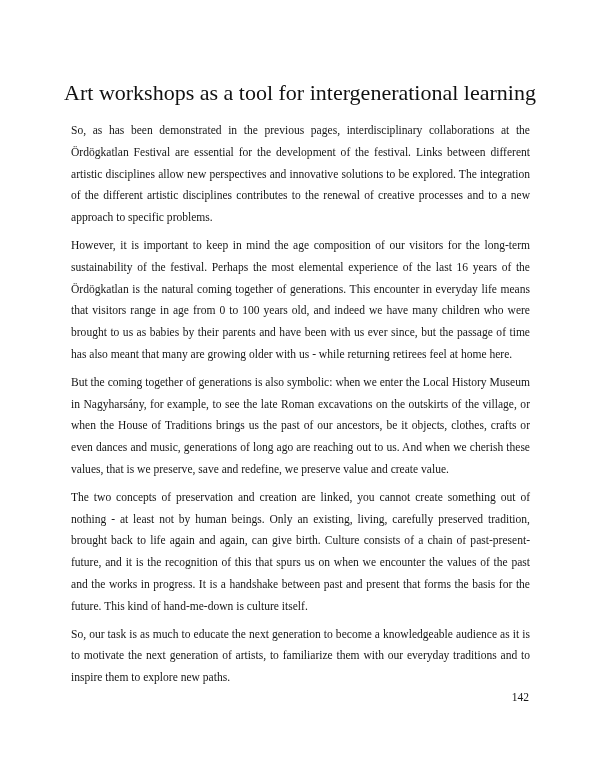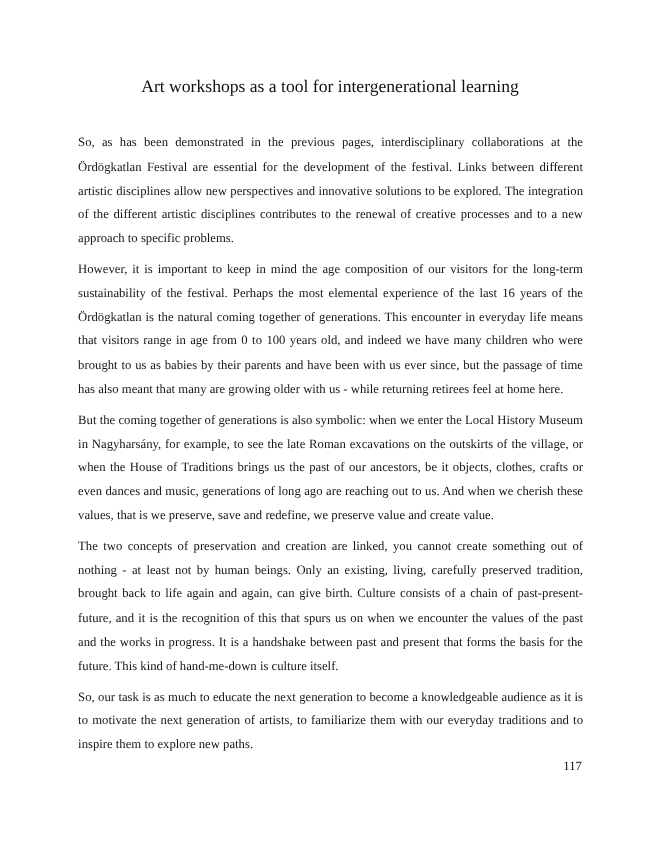--- a/index.html
+++ b/index.html
@@ -17,25 +17,25 @@
   }
   .page {
     position: absolute;
     left: 0; top: 0;
     width: 600px;
     height: 776px;
     background: #ffffff;
   }
   .title {
     position: absolute;
-    top: 69px;
+    top: 82px;
     left: 0;
     width: 600px;
     text-align: center;
-    font-size: 16px;
+    font-size: 22px;
     line-height: 22px;
     color: #111;
   }
   .body-text {
     position: absolute;
     left: 71px;
     top: 120px;
     width: 459px;
   }
   .para {
@@ -62,14 +62,14 @@
   <h1 class="title" style="margin:0;font-weight:normal;">Art workshops as a tool for intergenerational learning</h1>
 
   <div class="body-text">
     <p class="para">So, as has been demonstrated in the previous pages, interdisciplinary collaborations at the Ördögkatlan Festival are essential for the development of the festival. Links between different artistic disciplines allow new perspectives and innovative solutions to be explored. The integration of the different artistic disciplines contributes to the renewal of creative processes and to a new approach to specific problems.</p>
     <p class="para">However, it is important to keep in mind the age composition of our visitors for the long-term sustainability of the festival. Perhaps the most elemental experience of the last 16 years of the Ördögkatlan is the natural coming together of generations. This encounter in everyday life means that visitors range in age from 0 to 100 years old, and indeed we have many children who were brought to us as babies by their parents and have been with us ever since, but the passage of time has also meant that many are growing older with us - while returning retirees feel at home here.</p>
     <p class="para">But the coming together of generations is also symbolic: when we enter the Local History Museum in Nagyharsány, for example, to see the late Roman excavations on the outskirts of the village, or when the House of Traditions brings us the past of our ancestors, be it objects, clothes, crafts or even dances and music, generations of long ago are reaching out to us. And when we cherish these values, that is we preserve, save and redefine, we preserve value and create value.</p>
     <p class="para">The two concepts of preservation and creation are linked, you cannot create something out of nothing - at least not by human beings. Only an existing, living, carefully preserved tradition, brought back to life again and again, can give birth. Culture consists of a chain of past-present-future, and it is the recognition of this that spurs us on when we encounter the values of the past and the works in progress. It is a handshake between past and present that forms the basis for the future. This kind of hand-me-down is culture itself.</p>
     <p class="para">So, our task is as much to educate the next generation to become a knowledgeable audience as it is to motivate the next generation of artists, to familiarize them with our everyday traditions and to inspire them to explore new paths.</p>
   </div>
 
-  <div class="page-number">117</div>
+  <div class="page-number">142</div>
 </div>
 
 </body></html>

